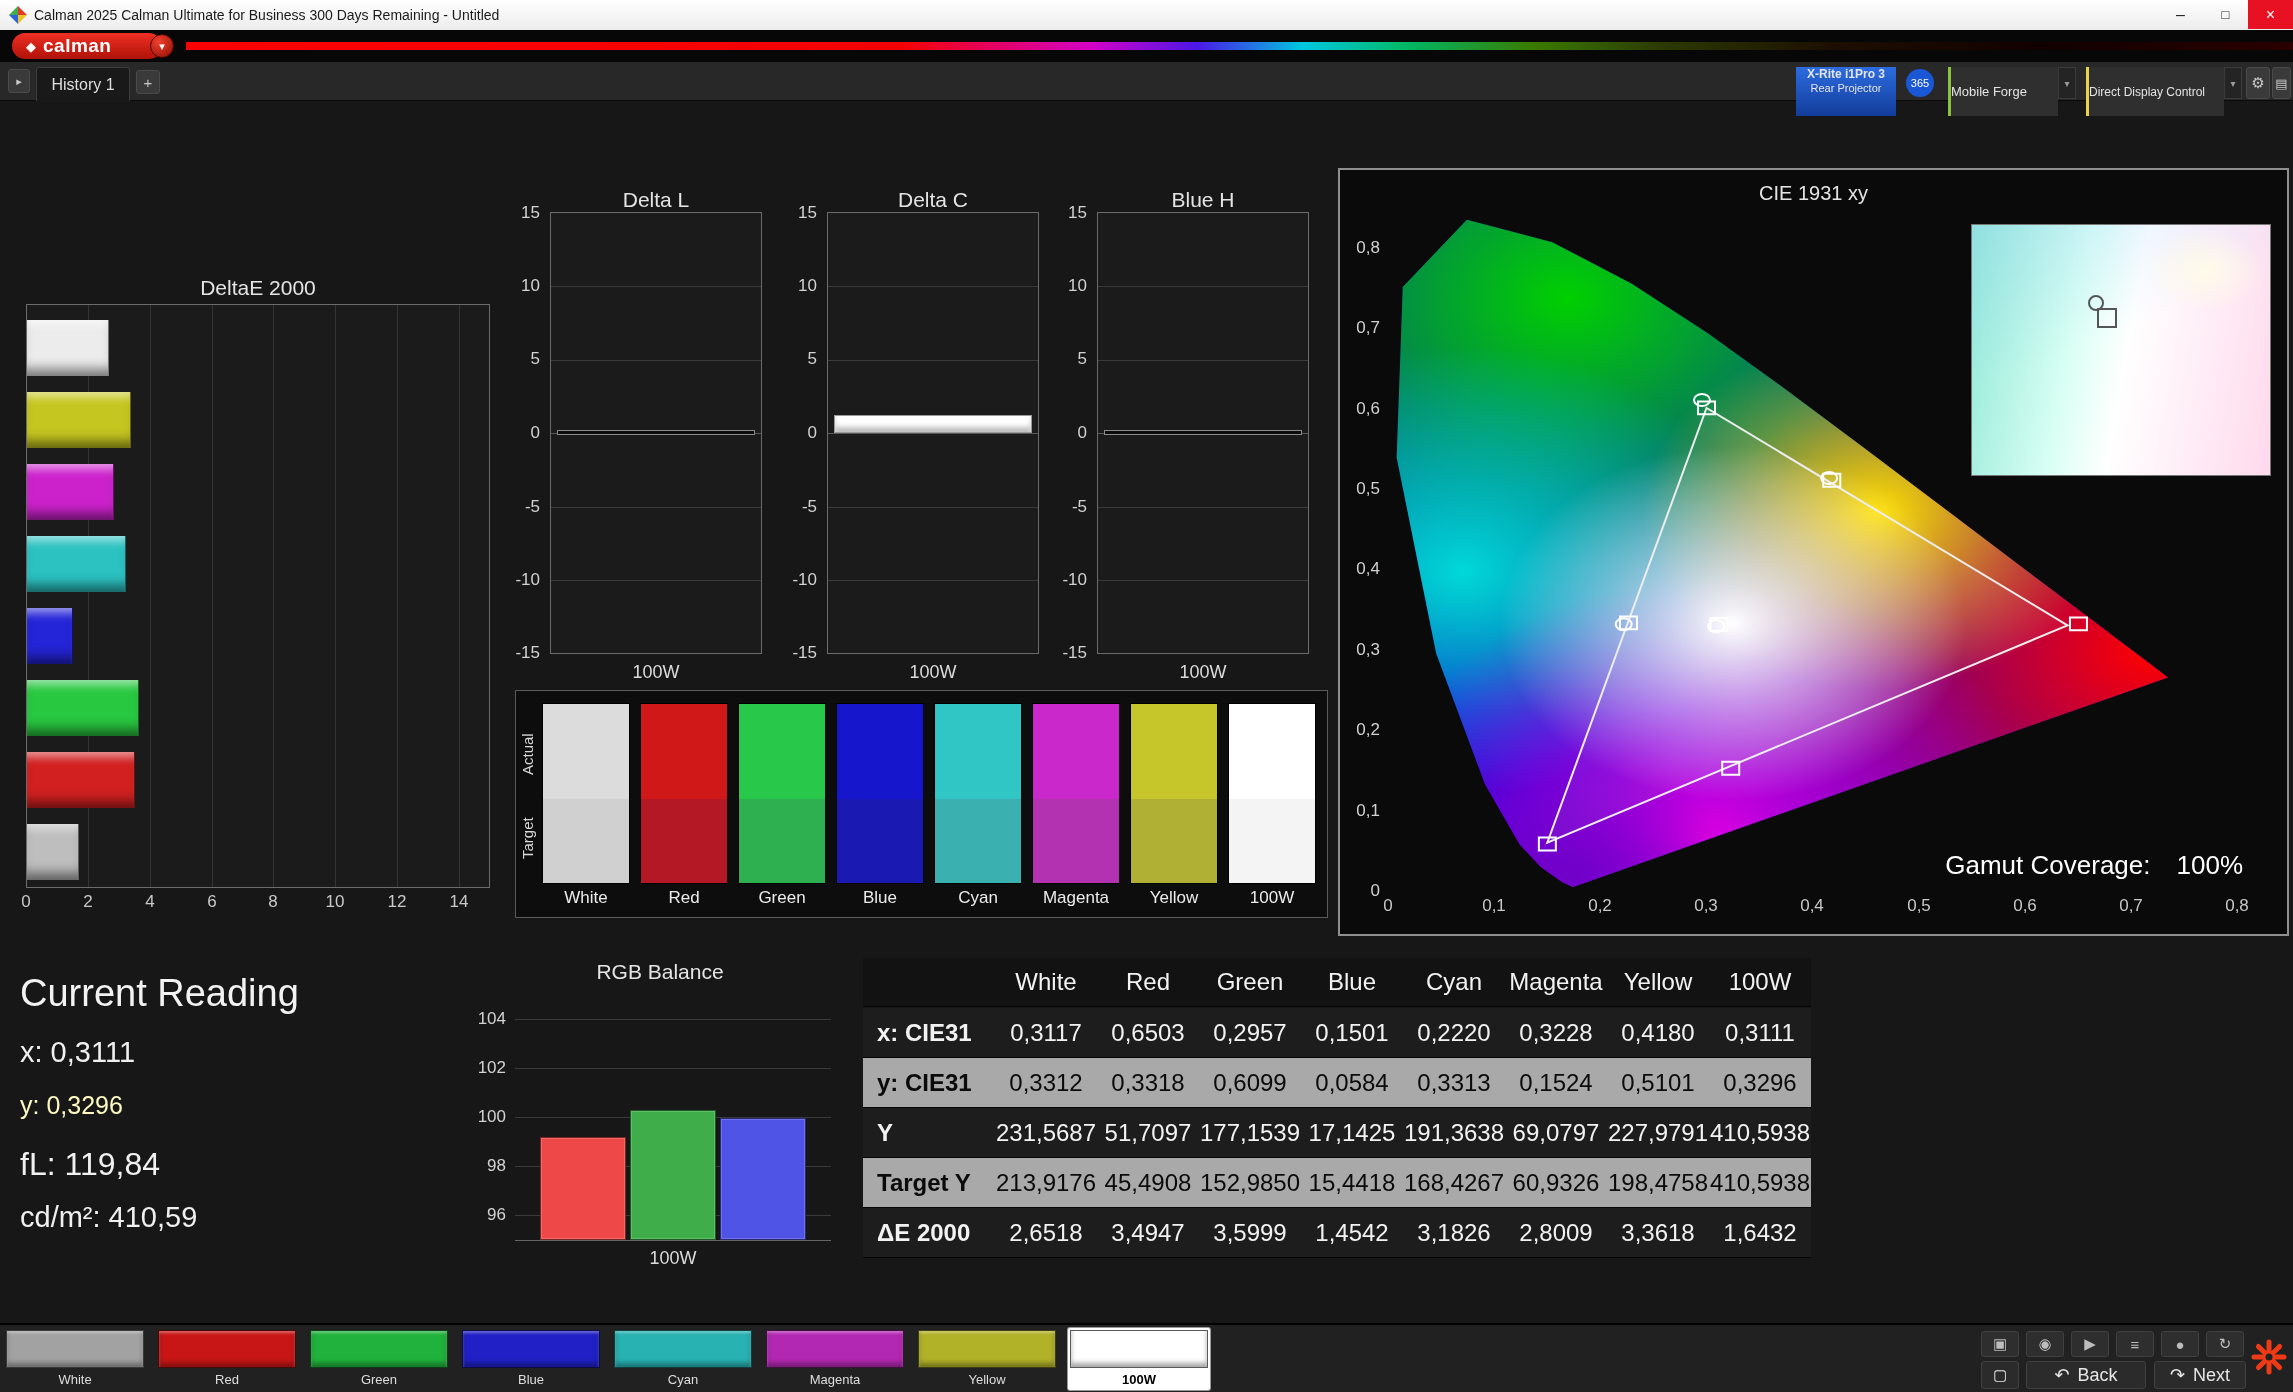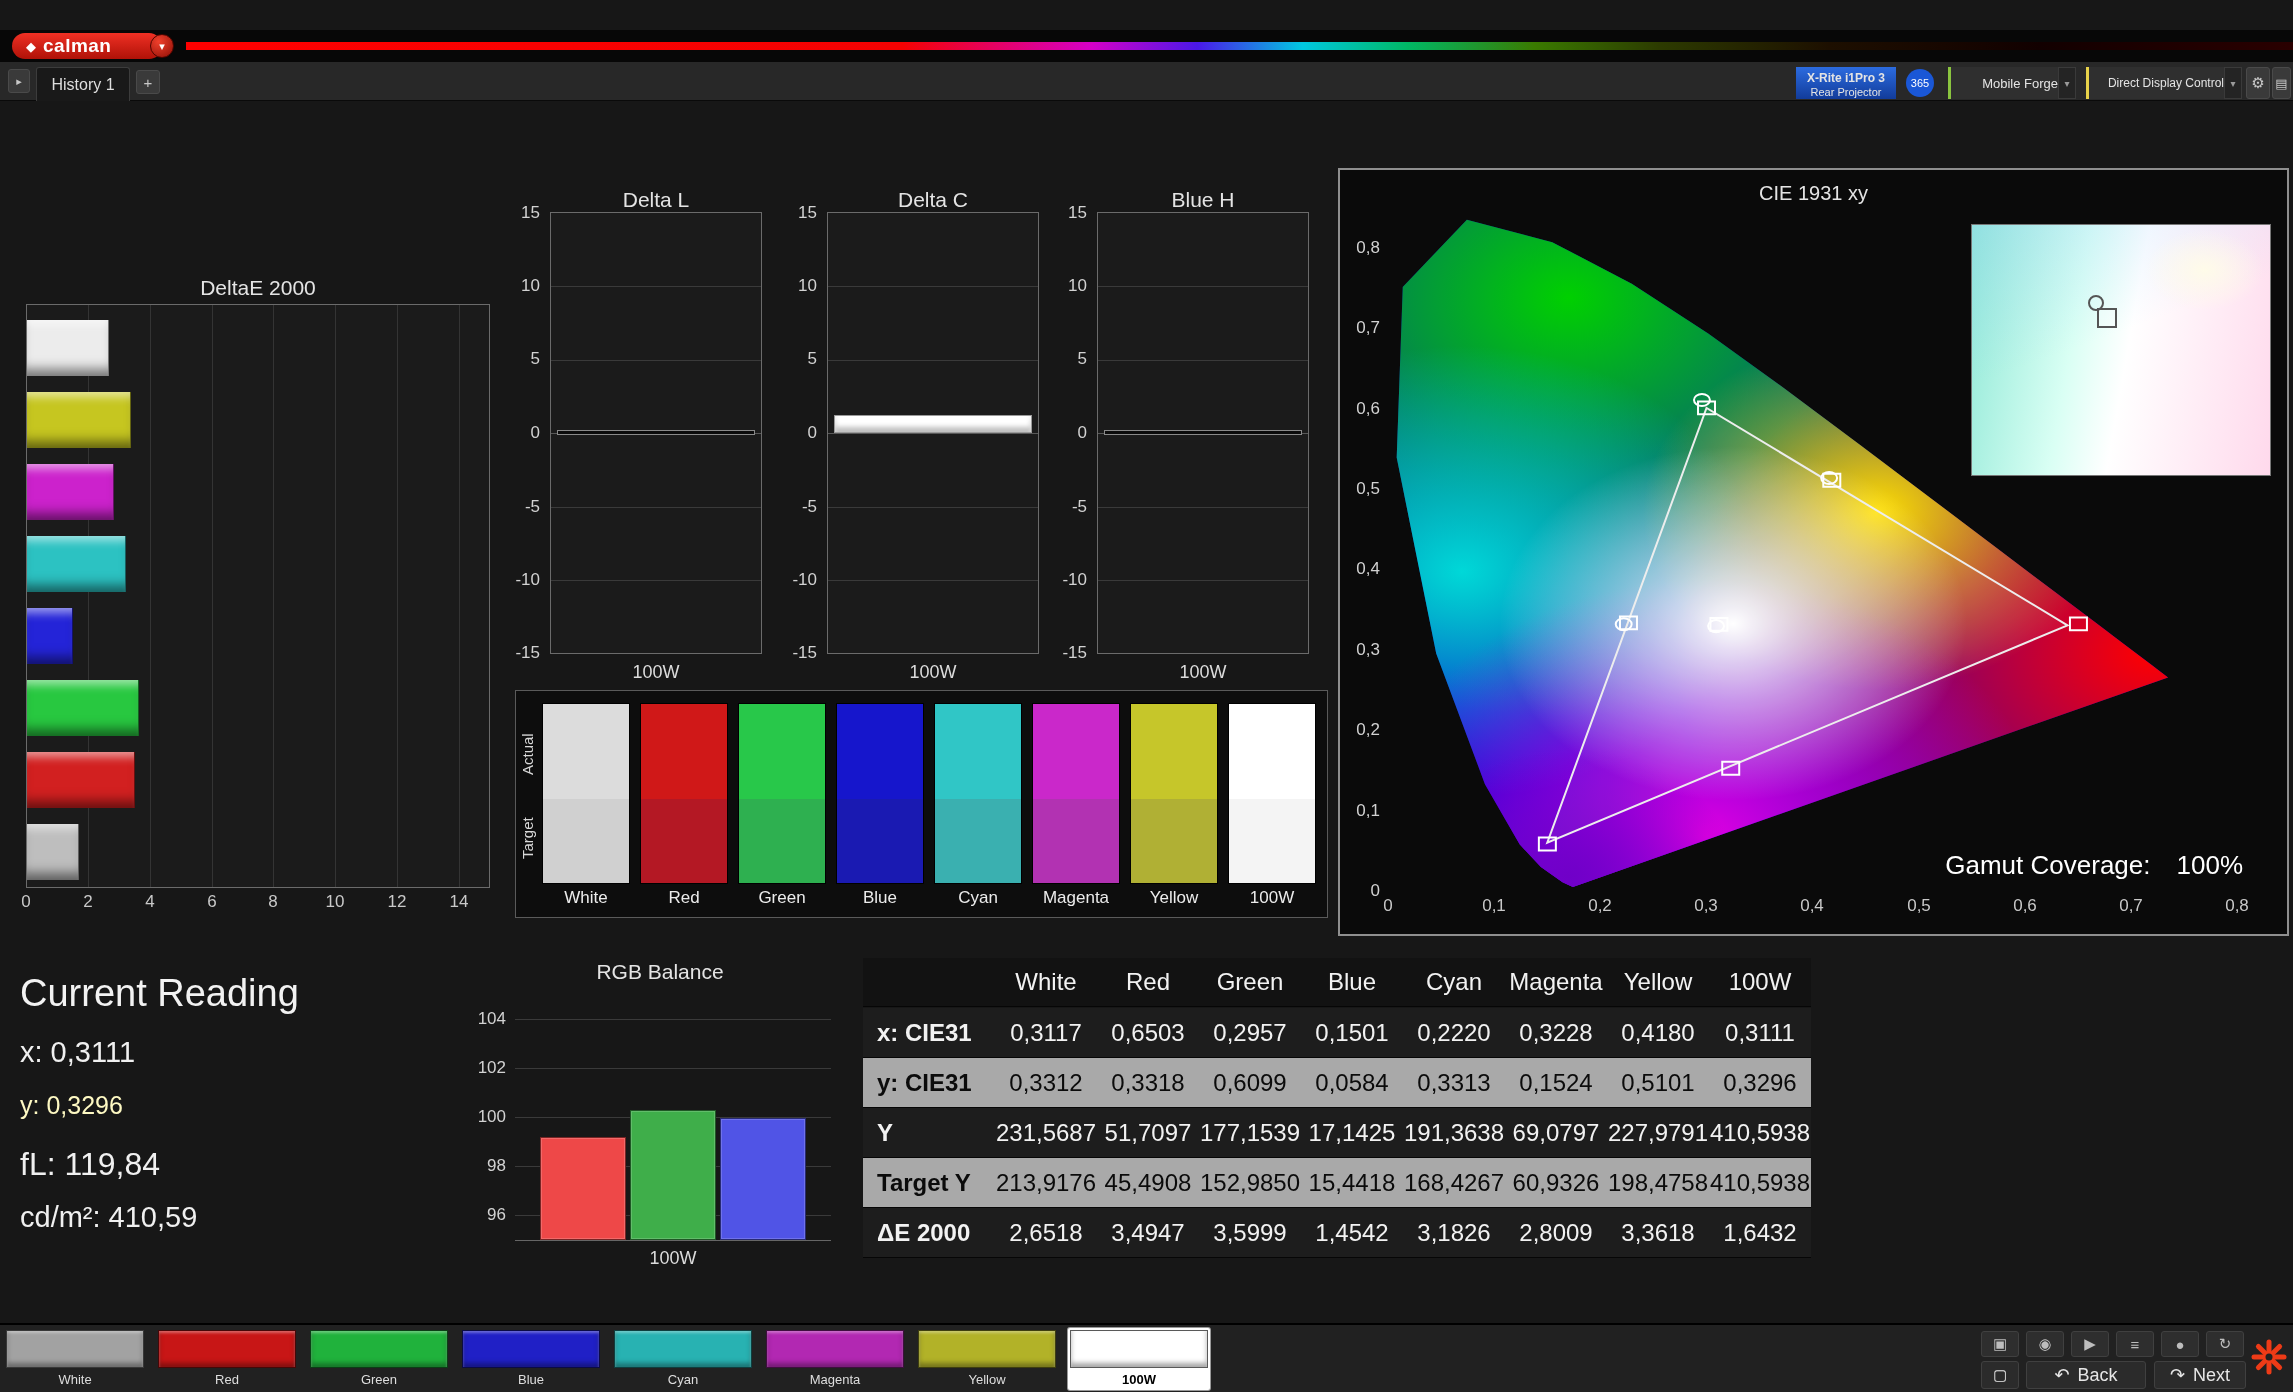--- a/index.html
+++ b/index.html
@@ -20,22 +20,22 @@
         background:radial-gradient(circle at 35% 30%,#f0402c,#8f0f06);display:flex;align-items:center;justify-content:center;
         font-size:11px;color:#fff;border:1px solid #4d0500;box-sizing:border-box;}
   #spectrum{position:absolute;left:186px;top:12px;width:2107px;height:8px;
         background:linear-gradient(90deg,#ff0000 0%,#f40202 34%,#d400c8 43%,#4a18e8 48%,#00c8e0 53%,#00b864 58%,#3a7a00 64%,#2c3a00 70%,#1d0f00 78%,#120000 88%,#2a0000 100%);}
   
   #tabbar{position:absolute;left:0;top:62px;width:2293px;height:38px;background:#282828;border-bottom:1px solid #0a0a0a;}
   .tbtn{position:absolute;background:#3a3a3a;border:1px solid #4a4a4a;border-radius:3px;color:#c8c8c8;
         display:flex;align-items:center;justify-content:center;box-sizing:border-box;}
   #histtab{position:absolute;left:36px;top:5px;width:92px;height:33px;background:#191919;border:1px solid #3c3c3c;border-bottom:none;
         color:#dedede;font-size:16px;display:flex;align-items:center;justify-content:center;border-radius:3px 3px 0 0;}
-  .dropchip{position:absolute;top:5px;height:32px;background:#2f2f2f;box-sizing:border-box;color:#e4e4e4;
-        display:flex;align-items:center;justify-content:flex-end;font-size:13px;}
+  .dropchip{position:absolute;top:5px;height:49px;background:#2f2f2f;box-sizing:border-box;color:#e4e4e4;
+        display:flex;align-items:center;justify-content:flex-start;font-size:13px;}
   .chev{position:absolute;top:5px;height:32px;width:18px;background:#242424;color:#9a9a9a;font-size:10px;
         display:flex;align-items:center;justify-content:center;border:1px solid #3a3a3a;box-sizing:border-box;}
   
   .t{position:absolute;transform:translate(-50%,-50%);font-size:17px;color:#c9c9c9;white-space:nowrap;}
   .yt{position:absolute;transform:translateY(-50%);font-size:17px;color:#d2d2d2;text-align:right;white-space:nowrap;}
   .ctitle{position:absolute;transform:translateX(-50%);font-size:21px;color:#e4e4e4;white-space:nowrap;}
   .xl{position:absolute;transform:translateX(-50%);font-size:18px;color:#dcdcdc;white-space:nowrap;}
   .chartbox{position:absolute;background-color:#1b1b1b;border:1px solid #6b6b6b;box-sizing:border-box;}
   
   .debar{height:56px;margin-bottom:16px;border-right:1px solid rgba(0,0,0,.5);
@@ -76,20 +76,34 @@
     background:
       radial-gradient(closest-side at 78% 18%, rgba(255,252,232,0.95), rgba(255,252,232,0) 90%),
       linear-gradient(160deg, rgba(150,200,255,0.25), rgba(150,200,255,0) 45%),
       linear-gradient(100deg, #8fe8d6 0%, #d9fff4 35%, #ffffff 52%, #ffd9ec 100%);}
 </style>
 </head>
 <body>
 
 <div id="root">
 
+  <div id="titlebar">
+    <span class="abs" style="left:9px;top:6px;">
+      <svg width="18" height="18" viewBox="0 0 18 18">
+        <polygon points="9,0 18,9 9,9" fill="#e23a2a"></polygon>
+        <polygon points="9,0 0,9 9,9" fill="#3fae4a"></polygon>
+        <polygon points="0,9 9,18 9,9" fill="#2e62d9"></polygon>
+        <polygon points="18,9 9,18 9,9" fill="#e8c62a"></polygon>
+      </svg>
+    </span>
+    <span class="abs" style="left:34px;top:7px;font-size:14px;">Calman 2025 Calman Ultimate for Business 300 Days Remaining  - Untitled</span>
+    <div class="winbtn" style="right:90px;">–</div>
+    <div class="winbtn" style="right:45px;font-size:13px;">□</div>
+    <div class="winbtn close" style="right:0;">×</div>
+  </div>
 
   <div id="brandrow">
     <div id="logo">
       <span style="font-size:13px;color:#fff;">◆</span>
       <span style="font-size:19px;font-weight:bold;color:#fff;letter-spacing:.5px;">calman</span>
     </div>
     <div id="logodrop">
       <span>▾</span>
     </div>
     <div id="spectrum"></div>

